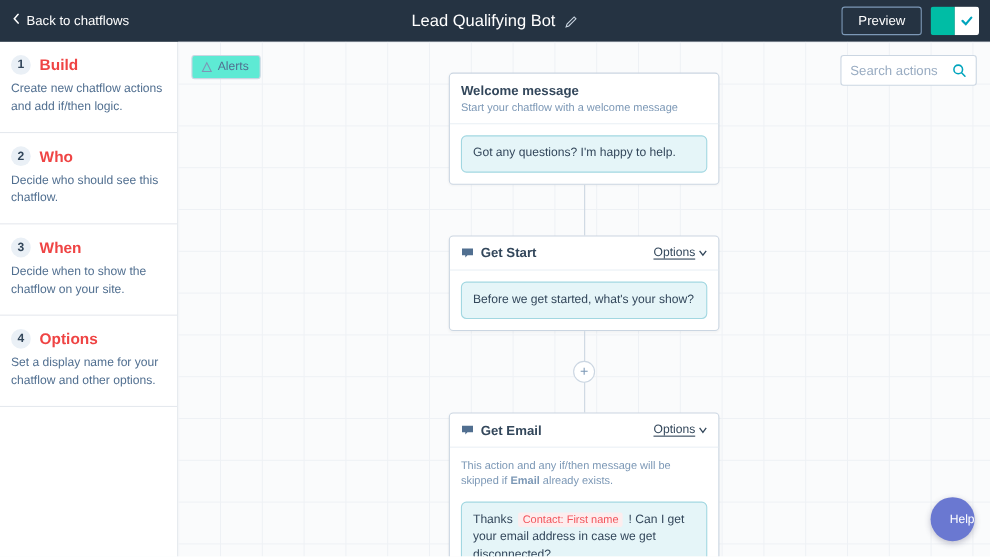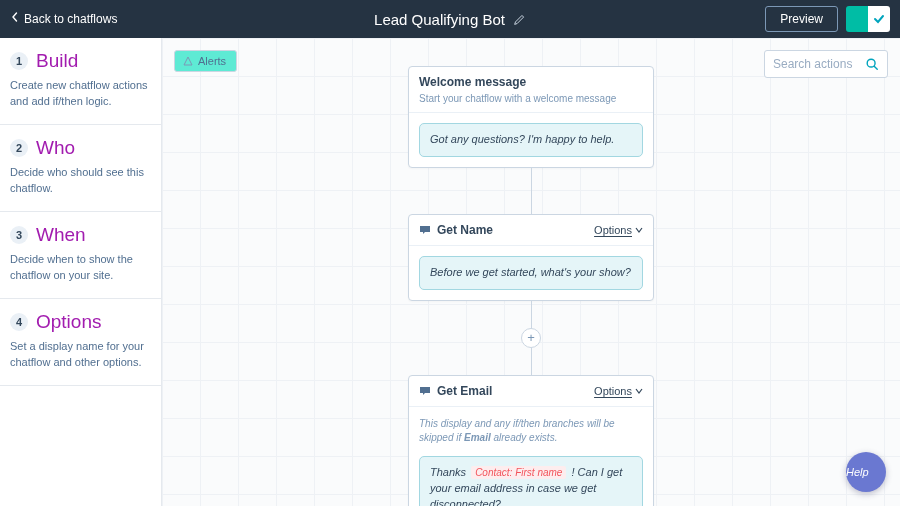--- a/index.html
+++ b/index.html
@@ -17,21 +17,21 @@
   .confirm-pill .seg-a { width:22px; background:#00bda5; }
   .confirm-pill .seg-b { width:22px; background:#fff; display:flex; align-items:center; justify-content:center; }
   .confirm-pill svg { width:12px; height:12px; }
 
   
   .layout { display:flex; height:calc(506px - 38px); }
   .sidebar { width:162px; border-right:1px solid #e5e9ee; background:#fff; }
   .step { padding:12px 10px 14px 10px; border-bottom:1px solid #e5e9ee; cursor:pointer; }
   .step-top { display:flex; align-items:center; gap:8px; margin-bottom:6px; }
   .step-num { width:18px; height:18px; border-radius:50%; background:#eaf0f6; color:#33475b; font-size:11px; font-weight:600; display:flex; align-items:center; justify-content:center; }
-  .step-title { font-size:19px; font-weight:400; color:#a21caf; }
+  .step-title { font-size:14px; font-weight:700; color:#ef4444; }
   .step-desc { font-size:11px; color:#516f90; line-height:1.45; }
 
   .canvas-wrap { flex:1; position:relative; background:#fafbfc; overflow:hidden; }
   .grid { position:absolute; inset:0;
     background-image:
       linear-gradient(#eef1f5 1px, transparent 1px),
       linear-gradient(90deg, #eef1f5 1px, transparent 1px);
     background-size:38px 38px;
   }
 
@@ -43,30 +43,30 @@
   .search-box svg { width:14px; height:14px; flex-shrink:0; }
 
   .flow { position:absolute; top:28px; left:50%; transform:translateX(-50%); display:flex; flex-direction:column; align-items:center; width:246px; }
 
   .card { width:246px; background:#fff; border:1px solid #cbd6e2; border-radius:4px; box-shadow:0 1px 2px rgba(0,0,0,0.03); }
   .card-head { padding:8px 10px; border-bottom:1px solid #eaf0f6; font-size:12px; font-weight:600; color:#33475b; display:flex; align-items:center; gap:6px; }
   .card-head.centered { display:block; }
   .card-sub { font-size:10px; font-weight:400; color:#7c98b6; margin-top:4px; }
   .card-head .opts { margin-left:auto; font-size:11px; font-weight:400; color:#33475b; text-decoration:underline; text-underline-offset:2px; display:flex; align-items:center; gap:3px; cursor:pointer; }
   .card-head .opts svg { width:8px; height:8px; }
-  .card-body { padding:10px;font-style:italic; }
+  .card-body { padding:10px; }
   .bubble { background:#e5f5f8; border:1px solid #a2d7e1; border-radius:5px; padding:8px 10px; font-size:11px; color:#33475b; line-height:1.45; }
   .bubble .token { background:#fdedee; color:#f2545b; padding:1px 4px; border-radius:2px; font-size:10px; margin:0 2px; }
   .note { font-size:10px; color:#7c98b6; margin-bottom:10px; line-height:1.45; }
 
   .conn { width:1px; height:32px; background:#cbd6e2; }
   .conn.tall { height:28px; }
   .add-btn { width:20px; height:20px; border:1px solid #cbd6e2; border-radius:50%; background:#fff; display:flex; align-items:center; justify-content:center; color:#7c98b6; font-size:13px; cursor:pointer; margin:-1px 0; z-index:2; }
 
-  .help-fab { position:absolute; right:14px; bottom:14px; width:40px; height:40px; border-radius:50%; background:#6a78d1; color:#fff; font-size:11px; display:flex; align-items:center; justify-content:flex-start; box-shadow:0 2px 6px rgba(50,50,90,0.3); cursor:pointer;font-style:italic; }
+  .help-fab { position:absolute; right:14px; bottom:14px; width:40px; height:40px; border-radius:50%; background:#6a78d1; color:#fff; font-size:11px; display:flex; align-items:center; justify-content:flex-end; box-shadow:0 2px 6px rgba(50,50,90,0.3); cursor:pointer; }
 
   ::placeholder { color:#99acc2; }
 </style>
 </head>
 <body>
 
 <div class="hdr">
   <div class="back">
     <svg viewBox="0 0 10 10">
         <path d="M6.5 1 L3 5 L6.5 9" stroke="#fff" stroke-width="1.4" fill="none" stroke-linecap="round"></path>
@@ -155,21 +155,21 @@
         </div>
       </div>
 
       <div class="conn" style="height:46px;"></div>
 
       <div class="card">
         <div class="card-head">
           <svg width="12" height="12" viewBox="0 0 12 12">
               <path d="M1 2 h10 v6 h-5 l-2 2 v-2 h-3 z" fill="#516f90"></path>
             </svg>
-          <span>Get Name</span>
+          <span>Get Start</span>
           <span class="opts">
             <span>Options</span>
             <svg viewBox="0 0 8 8">
                 <path d="M1 2 L4 6 L7 2" stroke="#33475b" stroke-width="1.2" fill="none"></path>
               </svg>
           </span>
         </div>
         <div class="card-body">
           <div class="bubble">Before we get started, what's your show?</div>
         </div>
@@ -187,21 +187,21 @@
           <span>Get Email</span>
           <span class="opts">
             <span>Options</span>
             <svg viewBox="0 0 8 8">
                 <path d="M1 2 L4 6 L7 2" stroke="#33475b" stroke-width="1.2" fill="none"></path>
               </svg>
           </span>
         </div>
         <div class="card-body">
           <div class="note">
-            <span>This display and any if/then branches will be skipped if </span><b>Email</b><span> already exists.</span>
+            <span>This action and any if/then message will be skipped if </span><b>Email</b><span> already exists.</span>
           </div>
           <div class="bubble">
             <span>Thanks </span><span class="token">Contact: First name</span><span> ! Can I get your email address in case we get disconnected?</span>
           </div>
         </div>
       </div>
 
     </div>
 
     <div class="help-fab">

